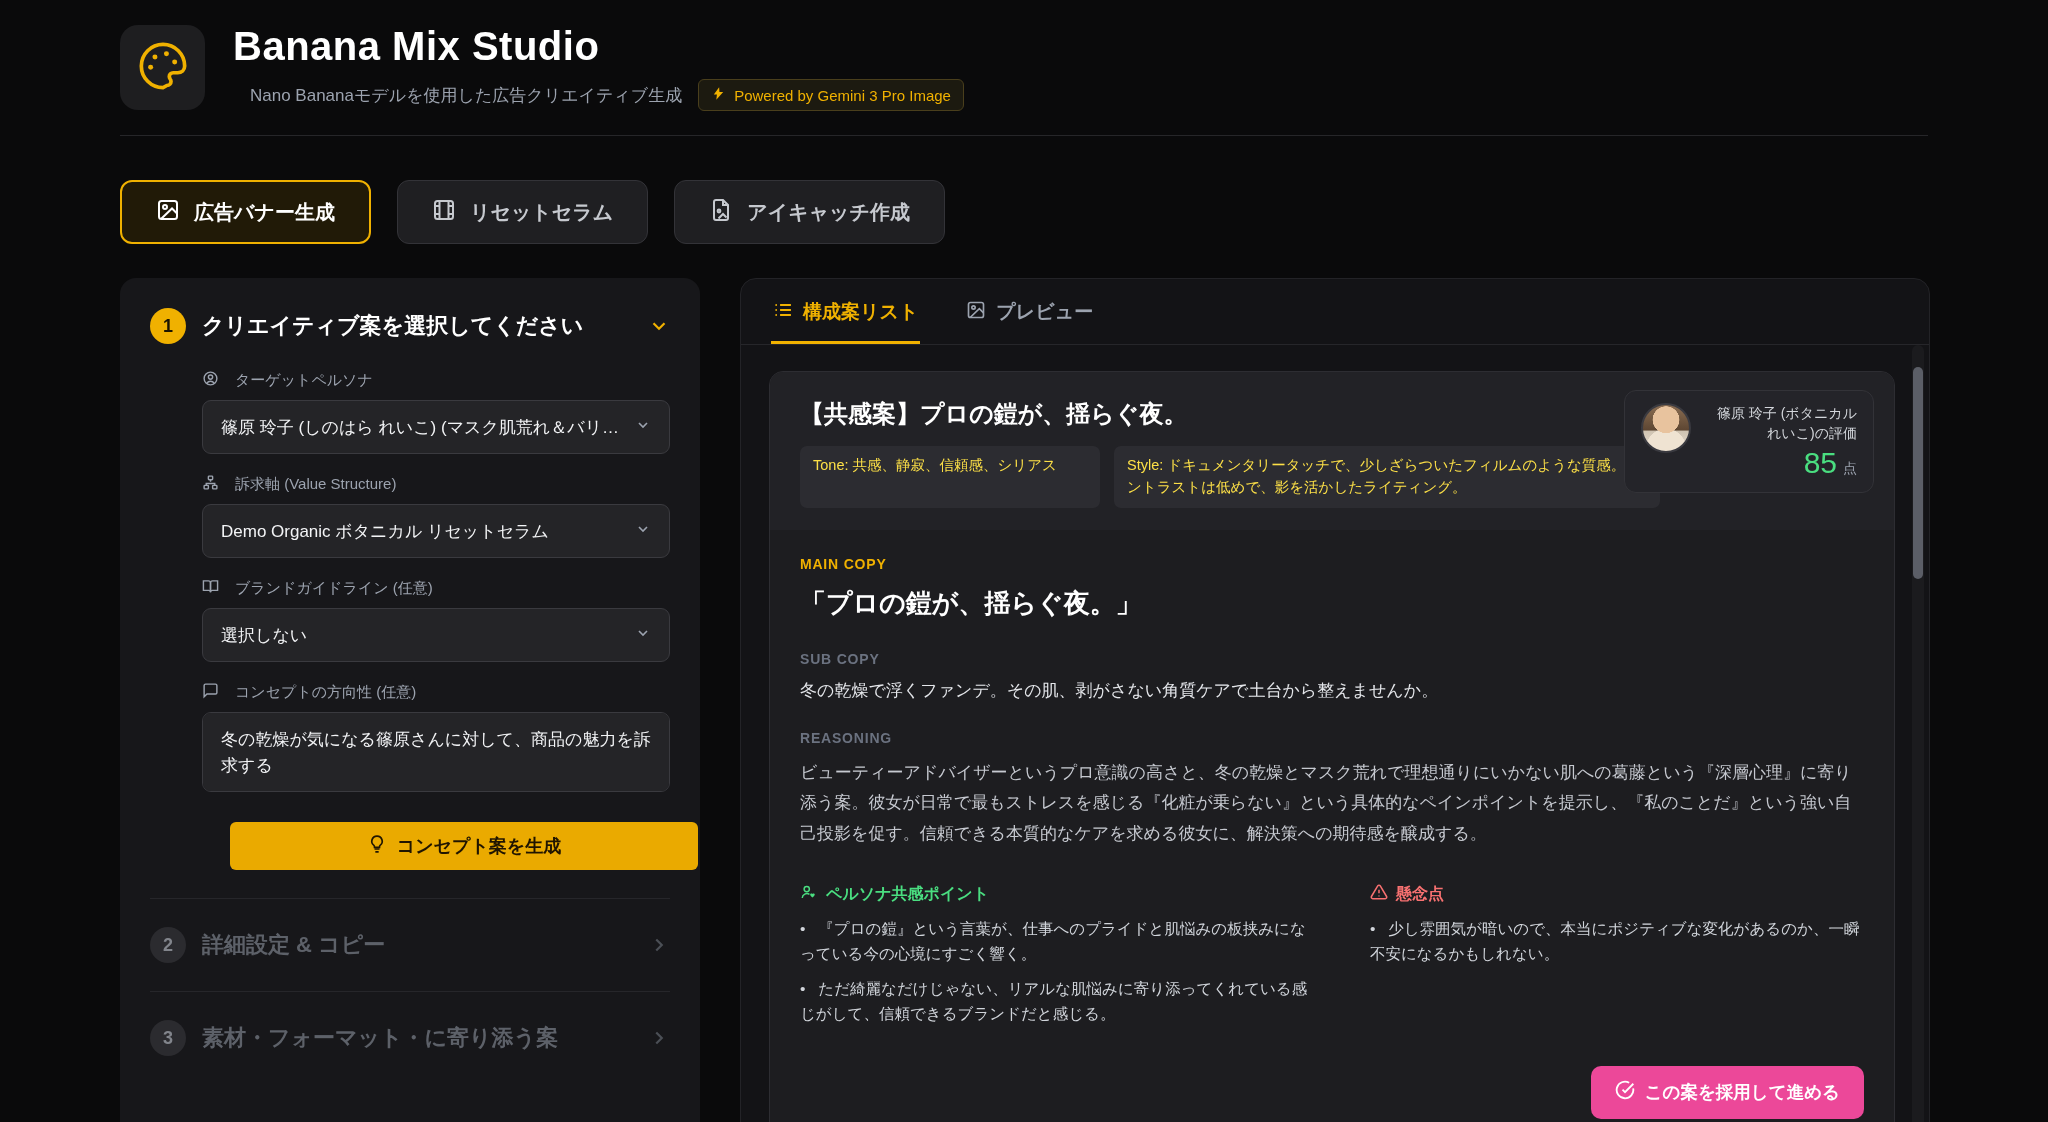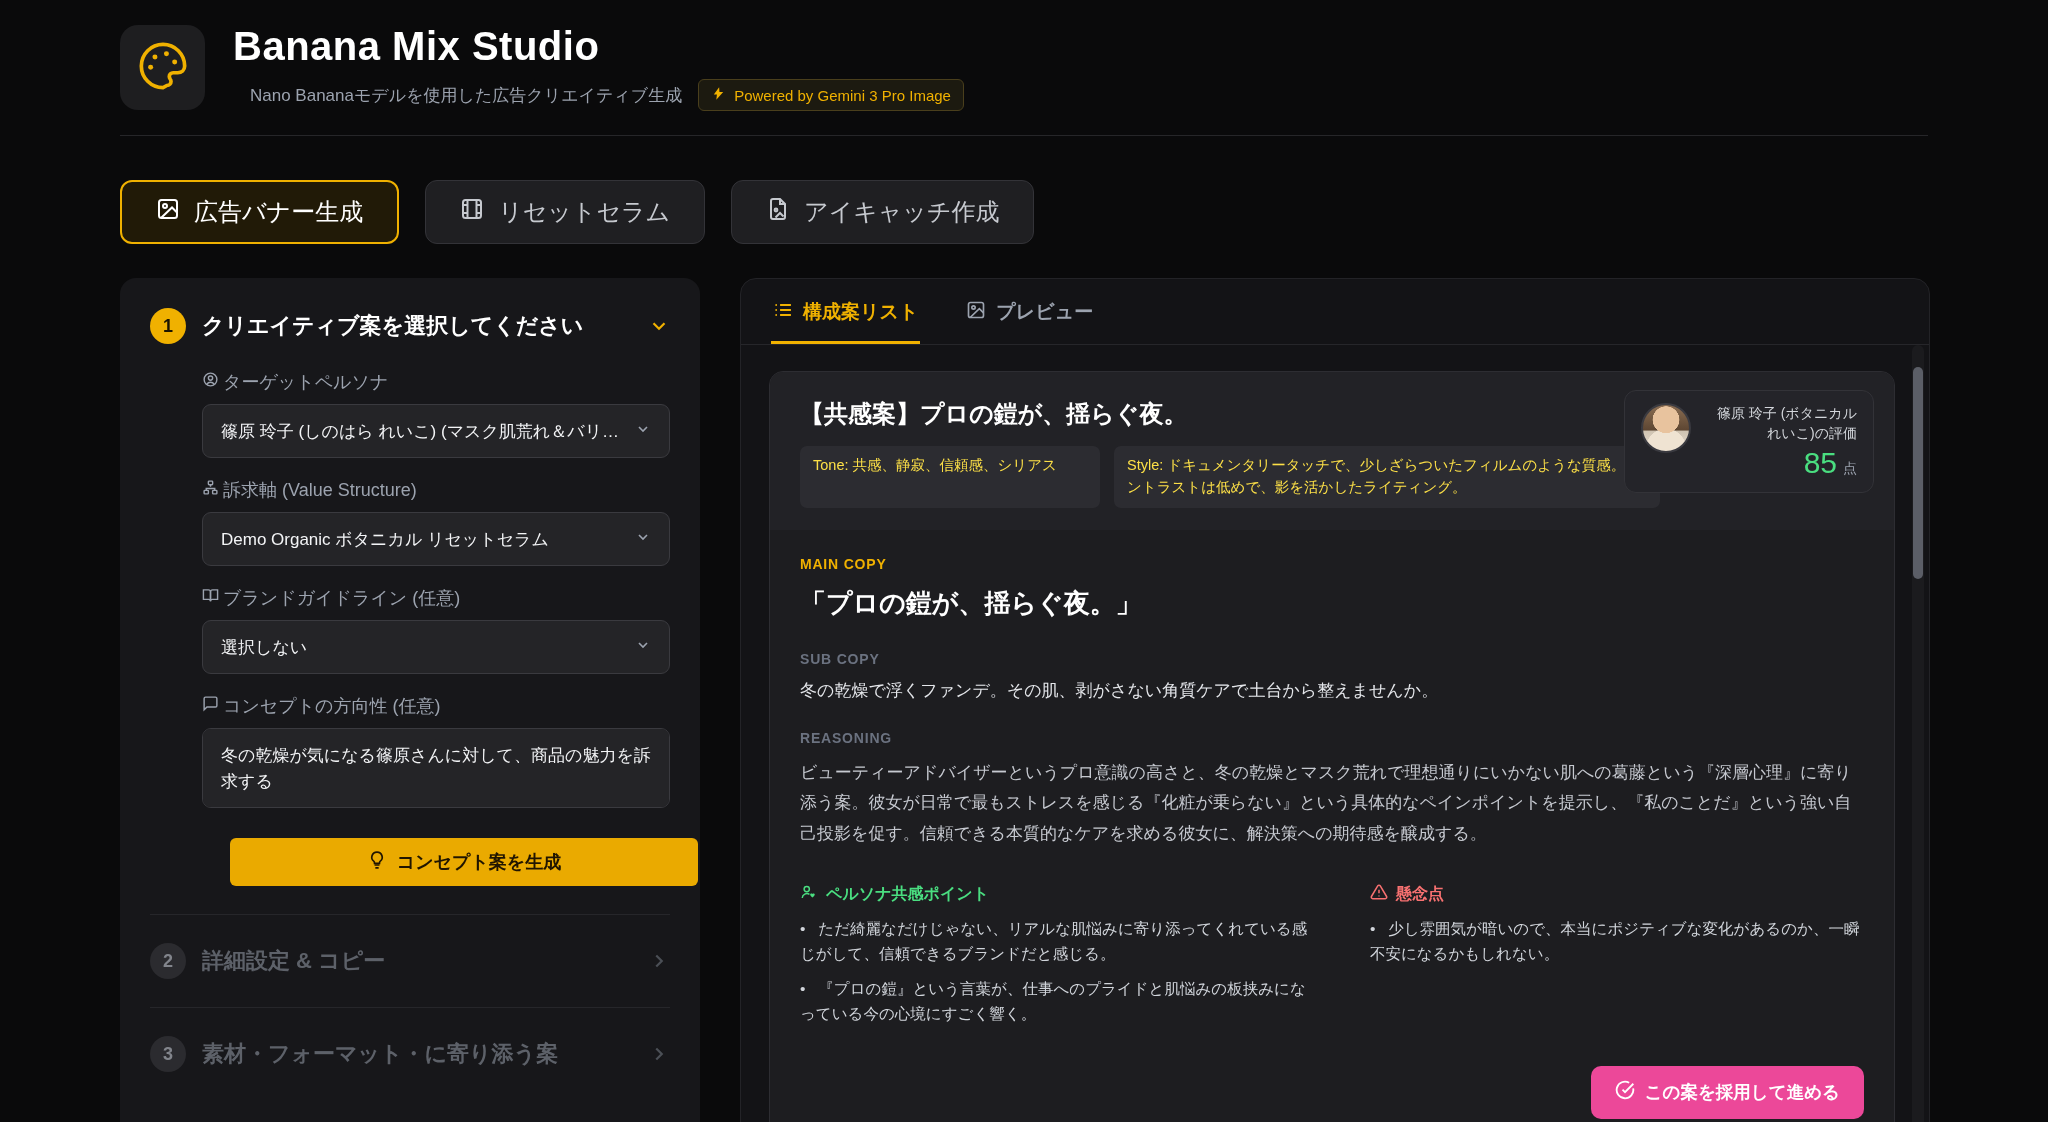--- a/index.html
+++ b/index.html
@@ -13,35 +13,35 @@
   .logo svg { width:52px; height:52px; }
   .h-title { font-size:40px; font-weight:bold; letter-spacing:.5px; }
   .h-subrow { display:flex; align-items:center; gap:16px; margin-top:10px; }
   .h-sub { font-size:17px; color:#9ca3af;margin-left:17px; }
   .badge { display:inline-flex; align-items:center; gap:8px; font-size:15px; color:#f0b100; background:#1c1a10; border:1px solid #4a3f1c; border-radius:6px; padding:6px 12px; }
   .badge svg { width:15px; height:15px; }
   .divider { height:1px; background:#262629; margin:24px 120px 0 120px; }
 
   
   .mode-tabs { display:flex; gap:26px; padding:44px 120px 0 120px; }
-  .mode-tab { display:flex; align-items:center; gap:14px; height:64px; padding:0 34px; border-radius:12px; background:#1f1f22; border:1px solid #333338; color:#c6c9cf; font-size:24px; font-weight:normal; cursor:pointer; }
+  .mode-tab { display:flex; align-items:center; gap:14px; height:64px; padding:0 34px; border-radius:12px; background:#1f1f22; border:1px solid #333338; color:#c6c9cf; font-size:20px; font-weight:bold; cursor:pointer; }
   .mode-tab svg { width:24px; height:24px; }
   .mode-tab.active { background:#211a07; border:2px solid #f0b100; color:#fff; }
 
   
   .content { display:flex; gap:40px; padding:34px 118px 0 120px; align-items:flex-start; }
 
   
   .sidebar { width:580px; background:#17171a; border-radius:16px; padding:30px 30px; height:900px; flex:0 0 auto; }
   .step-head { display:flex; align-items:center; gap:16px; cursor:pointer; }
   .step-num { width:36px; height:36px; border-radius:50%; background:#f0b100; color:#1a1400; font-size:18px; font-weight:bold; display:flex; align-items:center; justify-content:center; flex:0 0 auto; }
   .step-title { font-size:22px; font-weight:bold; flex:1; }
   .step-head .chev { color:#f0b100; width:22px; height:22px; }
   .step-body { padding:6px 0 0 52px; }
-  .f-label { display:flex; align-items:center; gap:4px; color:#9ca3af; font-size:18px; margin:20px 0 10px 0; }
+  .f-label { display:flex; align-items:center; gap:16px; color:#9ca3af; font-size:15px; margin:20px 0 10px 0; }
   .f-label svg { width:17px; height:17px; }
   .select { display:flex; align-items:center; justify-content:space-between; gap:10px; background:#242427; border:1px solid #3a3a3f; border-radius:9px; height:54px; padding:0 18px; font-size:17px; color:#f3f4f6; cursor:pointer; white-space:nowrap; overflow:hidden; }
   .select .sel-text { overflow:hidden; text-overflow:ellipsis; }
   .select svg { width:16px; height:16px; color:#9ca3af; flex:0 0 auto; }
   .textarea { width:100%; background:#242427; border:1px solid #3a3a3f; border-radius:9px; padding:14px 18px; font-size:17px; color:#f3f4f6; height:80px; line-height:1.5; font-family:inherit; resize:none; }
   .gen-btn { display:flex; align-items:center; justify-content:center; gap:10px; width:100%; height:48px; margin-top:26px; background:#eaaa00; color:#201500; border:none; border-radius:6px; font-size:18px; font-weight:bold; cursor:pointer; font-family:inherit;margin-left:28px; }
   .gen-btn svg { width:20px; height:20px; }
   .step-sep { height:1px; background:#26262a; margin:28px 0; }
   .step-dim .step-num { background:#2b2b2f; color:#82858c; }
   .step-dim .step-title { color:#5d6169; }
@@ -336,22 +336,22 @@
                 <div class="points-head green">
                   <span>
                     <svg viewBox="0 0 24 24" fill="none" stroke="currentColor" stroke-width="2">
                         <circle cx="9" cy="8" r="3.5"></circle>
                         <path d="M3 20a6.2 6.2 0 0 1 9.6-4.9"></path>
                         <path d="M16.6 14.6c-1.2-1.1-3.1-.4-3.1 1.2 0 1.4 3.1 3.6 3.1 3.6s3.1-2.2 3.1-3.6c0-1.6-1.9-2.3-3.1-1.2z" fill="currentColor" stroke="none"></path>
                       </svg>
                   </span>
                   <span>ペルソナ共感ポイント</span>
                 </div>
+                <div class="bullet">『プロの鎧』という言葉が、仕事へのプライドと肌悩みの板挟みになっている今の心境にすごく響く。</div>
                 <div class="bullet">ただ綺麗なだけじゃない、リアルな肌悩みに寄り添ってくれている感じがして、信頼できるブランドだと感じる。</div>
-                <div class="bullet">『プロの鎧』という言葉が、仕事へのプライドと肌悩みの板挟みになっている今の心境にすごく響く。</div>
               </div>
               <div class="points-col concern">
                 <div class="points-head red">
                   <span>
                     <svg viewBox="0 0 24 24" fill="none" stroke="currentColor" stroke-width="2">
                         <path d="M10.3 3.8 1.9 18a2 2 0 0 0 1.7 3h16.8a2 2 0 0 0 1.7-3L13.7 3.8a2 2 0 0 0-3.4 0z"></path>
                         <path d="M12 9v4.5"></path>
                         <circle cx="12" cy="17.2" r=".9" fill="currentColor" stroke="none"></circle>
                       </svg>
                   </span>

